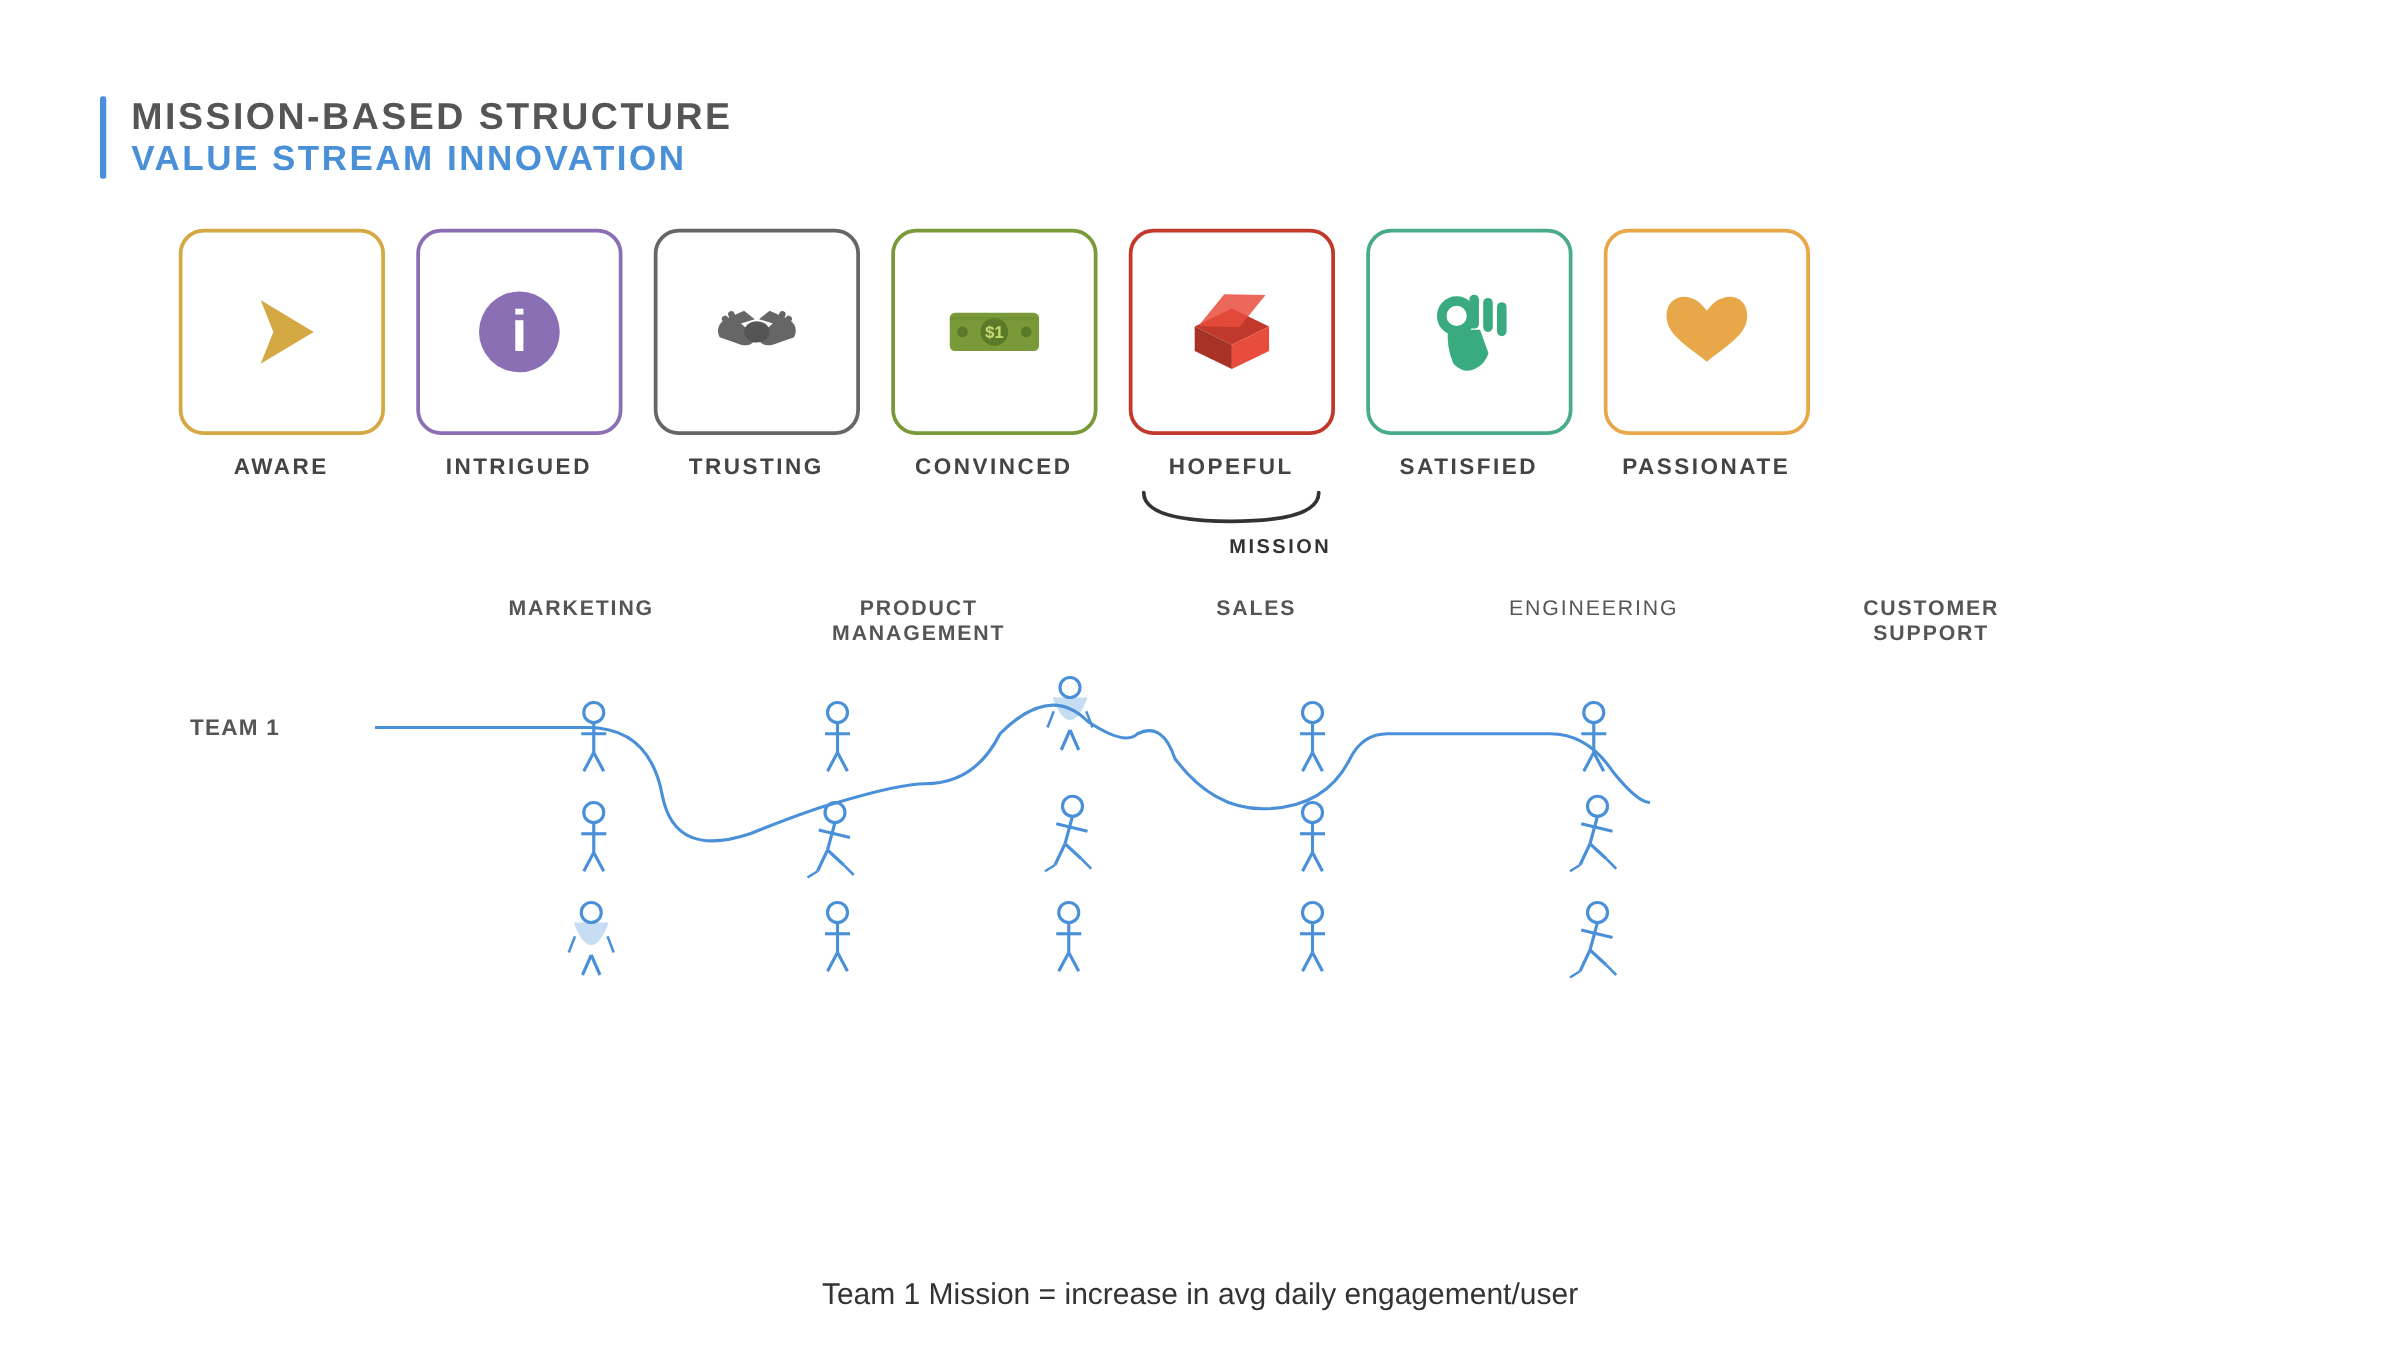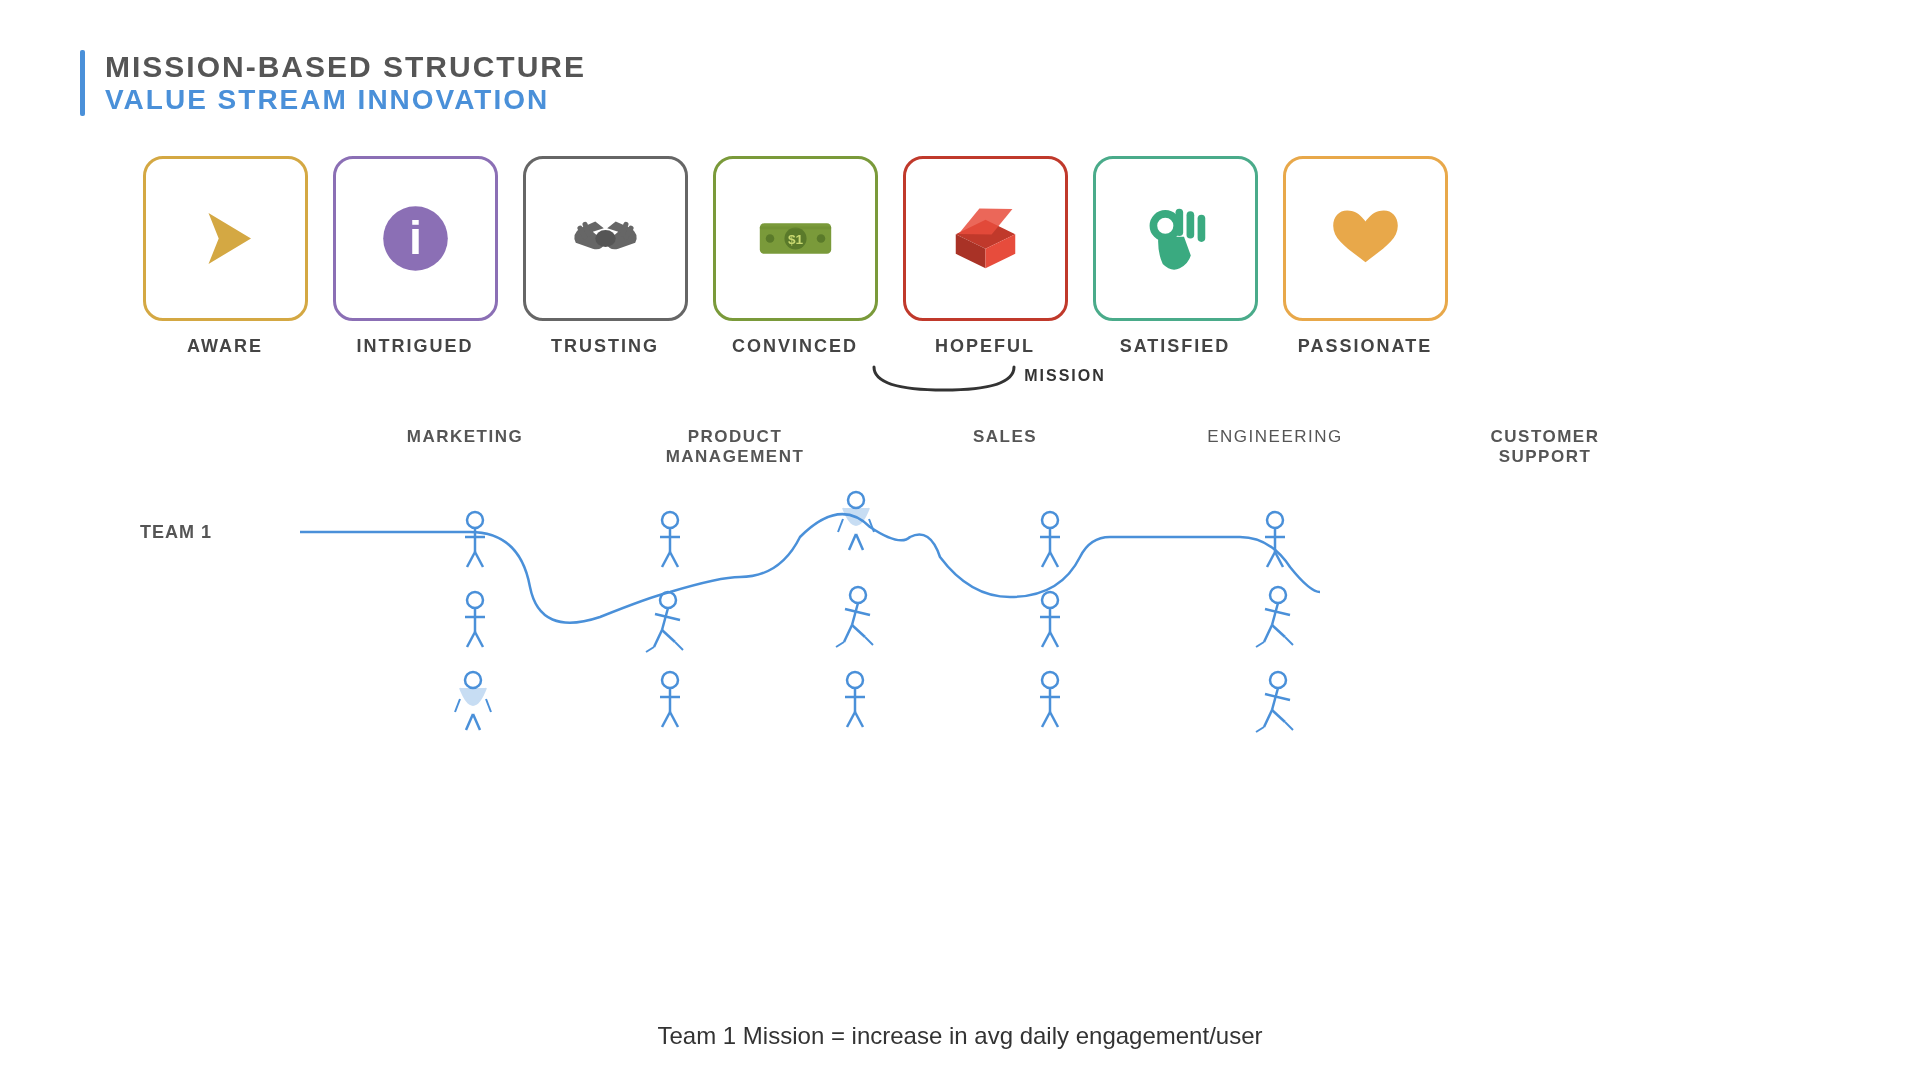--- a/index.html
+++ b/index.html
@@ -8,21 +8,21 @@
       height: 1080px;
       background: #ffffff;
       font-family: 'Arial', sans-serif;
       overflow: hidden;
       position: relative;
     }
 
     .page-container {
       width: 1920px;
       height: 1080px;
-      padding: 50px 80px;
+      padding: 77px 80px;
       position: relative;
     }
 
     
     .header {
       display: flex;
       align-items: stretch;
       margin-bottom: 40px;
     }
     .header-bar {
@@ -88,22 +88,22 @@
       font-size: 18px;
       font-weight: bold;
       color: #444;
       letter-spacing: 2px;
       text-align: center;
     }
 
     
     .mission-area {
       display: flex;
-      flex-direction: row;
-      align-items: flex-start;
+      flex-direction: column;
+      align-items: flex-end;
       margin-top: 5px;
     }
     .mission-text {
       font-size: 16px;
       font-weight: bold;
       color: #333;
       letter-spacing: 2px;
       margin-top: 5px;
     }
 
@@ -284,21 +284,21 @@
       </div>
       <div style="width:270px; text-align:center;">
         <span style="font-size:17px; font-weight:normal; color:#555; letter-spacing:1.5px;">ENGINEERING</span>
       </div>
       <div style="width:270px; text-align:center;">
         <span style="font-size:17px; font-weight:bold; color:#555; letter-spacing:1.5px; white-space:pre-line;">CUSTOMER
 SUPPORT</span>
       </div>
     </div>
 
-    <div style="position:absolute; top:95px; left:0; font-size:18px; font-weight:bold; color:#555; letter-spacing:1px;">TEAM 1</div>
+    <div style="position:absolute; top:95px; left:12px; font-size:18px; font-weight:bold; color:#555; letter-spacing:1px;">TEAM 1</div>
 
     <svg style="position:absolute; top:50px; left:0; width:1550px; height:310px;">
 
       <path d="M 160,55 L 330,55 Q 380,55 390,110 Q 400,160 460,140 Q 510,120 530,115 Q 580,100 600,100 Q 640,100 660,60 Q 700,20 730,50 Q 760,70 770,60 Q 790,50 800,80 Q 830,120 870,120 Q 920,120 940,80 Q 950,60 970,60 L 1100,60 Q 1130,60 1150,90 Q 1170,115 1180,115" stroke="#4a90d9" stroke-width="2.5" fill="none"></path>
 
       <g transform="translate(320, 35)">
         <circle cx="15" cy="8" r="8" fill="none" stroke="#4a90d9" stroke-width="2.5"></circle>
         <line x1="15" y1="16" x2="15" y2="40" stroke="#4a90d9" stroke-width="2.5"></line>
         <line x1="5" y1="25" x2="25" y2="25" stroke="#4a90d9" stroke-width="2.5"></line>
         <line x1="15" y1="40" x2="7" y2="55" stroke="#4a90d9" stroke-width="2.5"></line>

